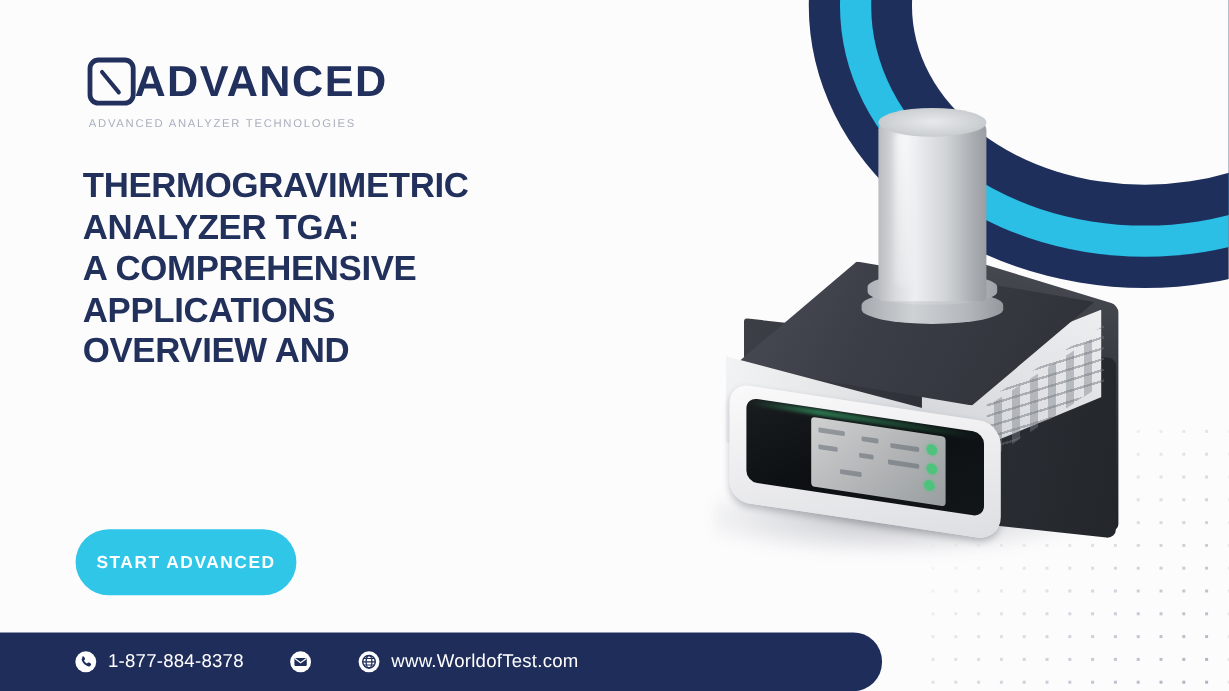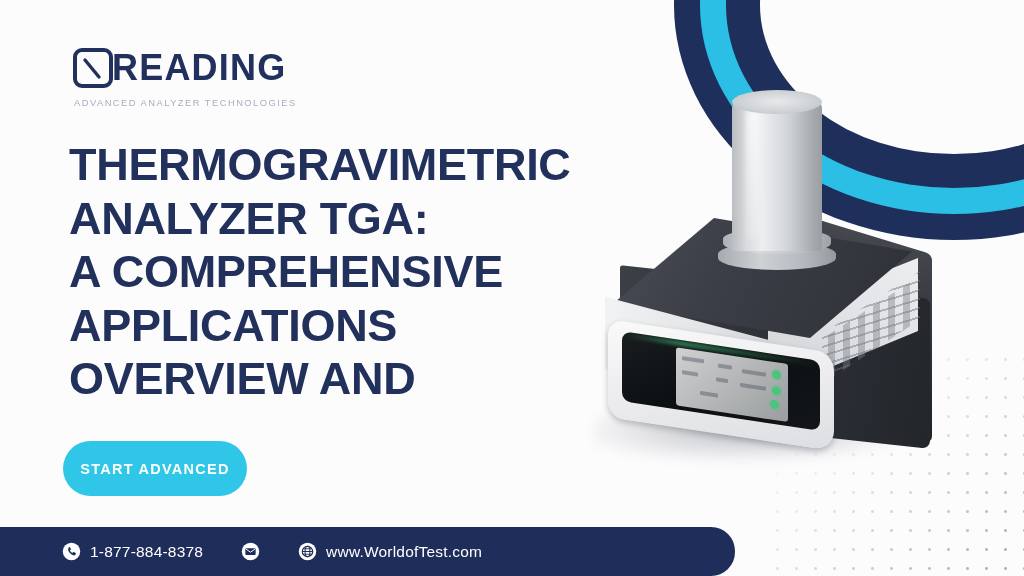--- a/index.html
+++ b/index.html
@@ -49,21 +49,21 @@
   .logo-tag {
     margin-top:8px; margin-left:2px;
     font-size:9.4px; letter-spacing:1.45px; color:#a9aebc; font-weight:normal;
     white-space:nowrap;
   }
 
   
   .headline {
     position:absolute; left:69px; top:138px; width:600px;
     color:#22305c;
-    font-size:45px; font-weight:bold; line-height:1.19;
+    font-size:29px; font-weight:bold; line-height:1.19;
     letter-spacing:-0.3px;
   }
   .headline .ln { display:block; white-space:nowrap; }
 
   
   .cta {
     position:absolute; left:63px; top:441px;
     width:184px; height:55px;
     background:#2fc6e8; color:#ffffff;
     border:none; border-radius:28px;
@@ -260,21 +260,21 @@
   </div>
 
   <div class="logo">
     <div class="logo-row">
       <span class="logo-q">
         <svg width="42" height="42" viewBox="0 0 42 42" aria-hidden="true">
           <rect x="3" y="3" width="36" height="36" rx="7" ry="7" fill="none" stroke="#21305c" stroke-width="4"></rect>
           <line x1="13" y1="13" x2="27" y2="30" stroke="#21305c" stroke-width="3.4" stroke-linecap="round"></line>
         </svg>
       </span>
-      <span class="logo-word">READING</span>
+      <span class="logo-word">ADVANCED</span>
     </div>
     <div class="logo-tag">ADVANCED ANALYZER TECHNOLOGIES</div>
   </div>
 
   <h1 class="headline">
     <span class="ln">THERMOGRAVIMETRIC</span>
     <span class="ln">ANALYZER TGA:</span>
     <span class="ln">A COMPREHENSIVE</span>
     <span class="ln">APPLICATIONS</span>
     <span class="ln">OVERVIEW AND</span>

